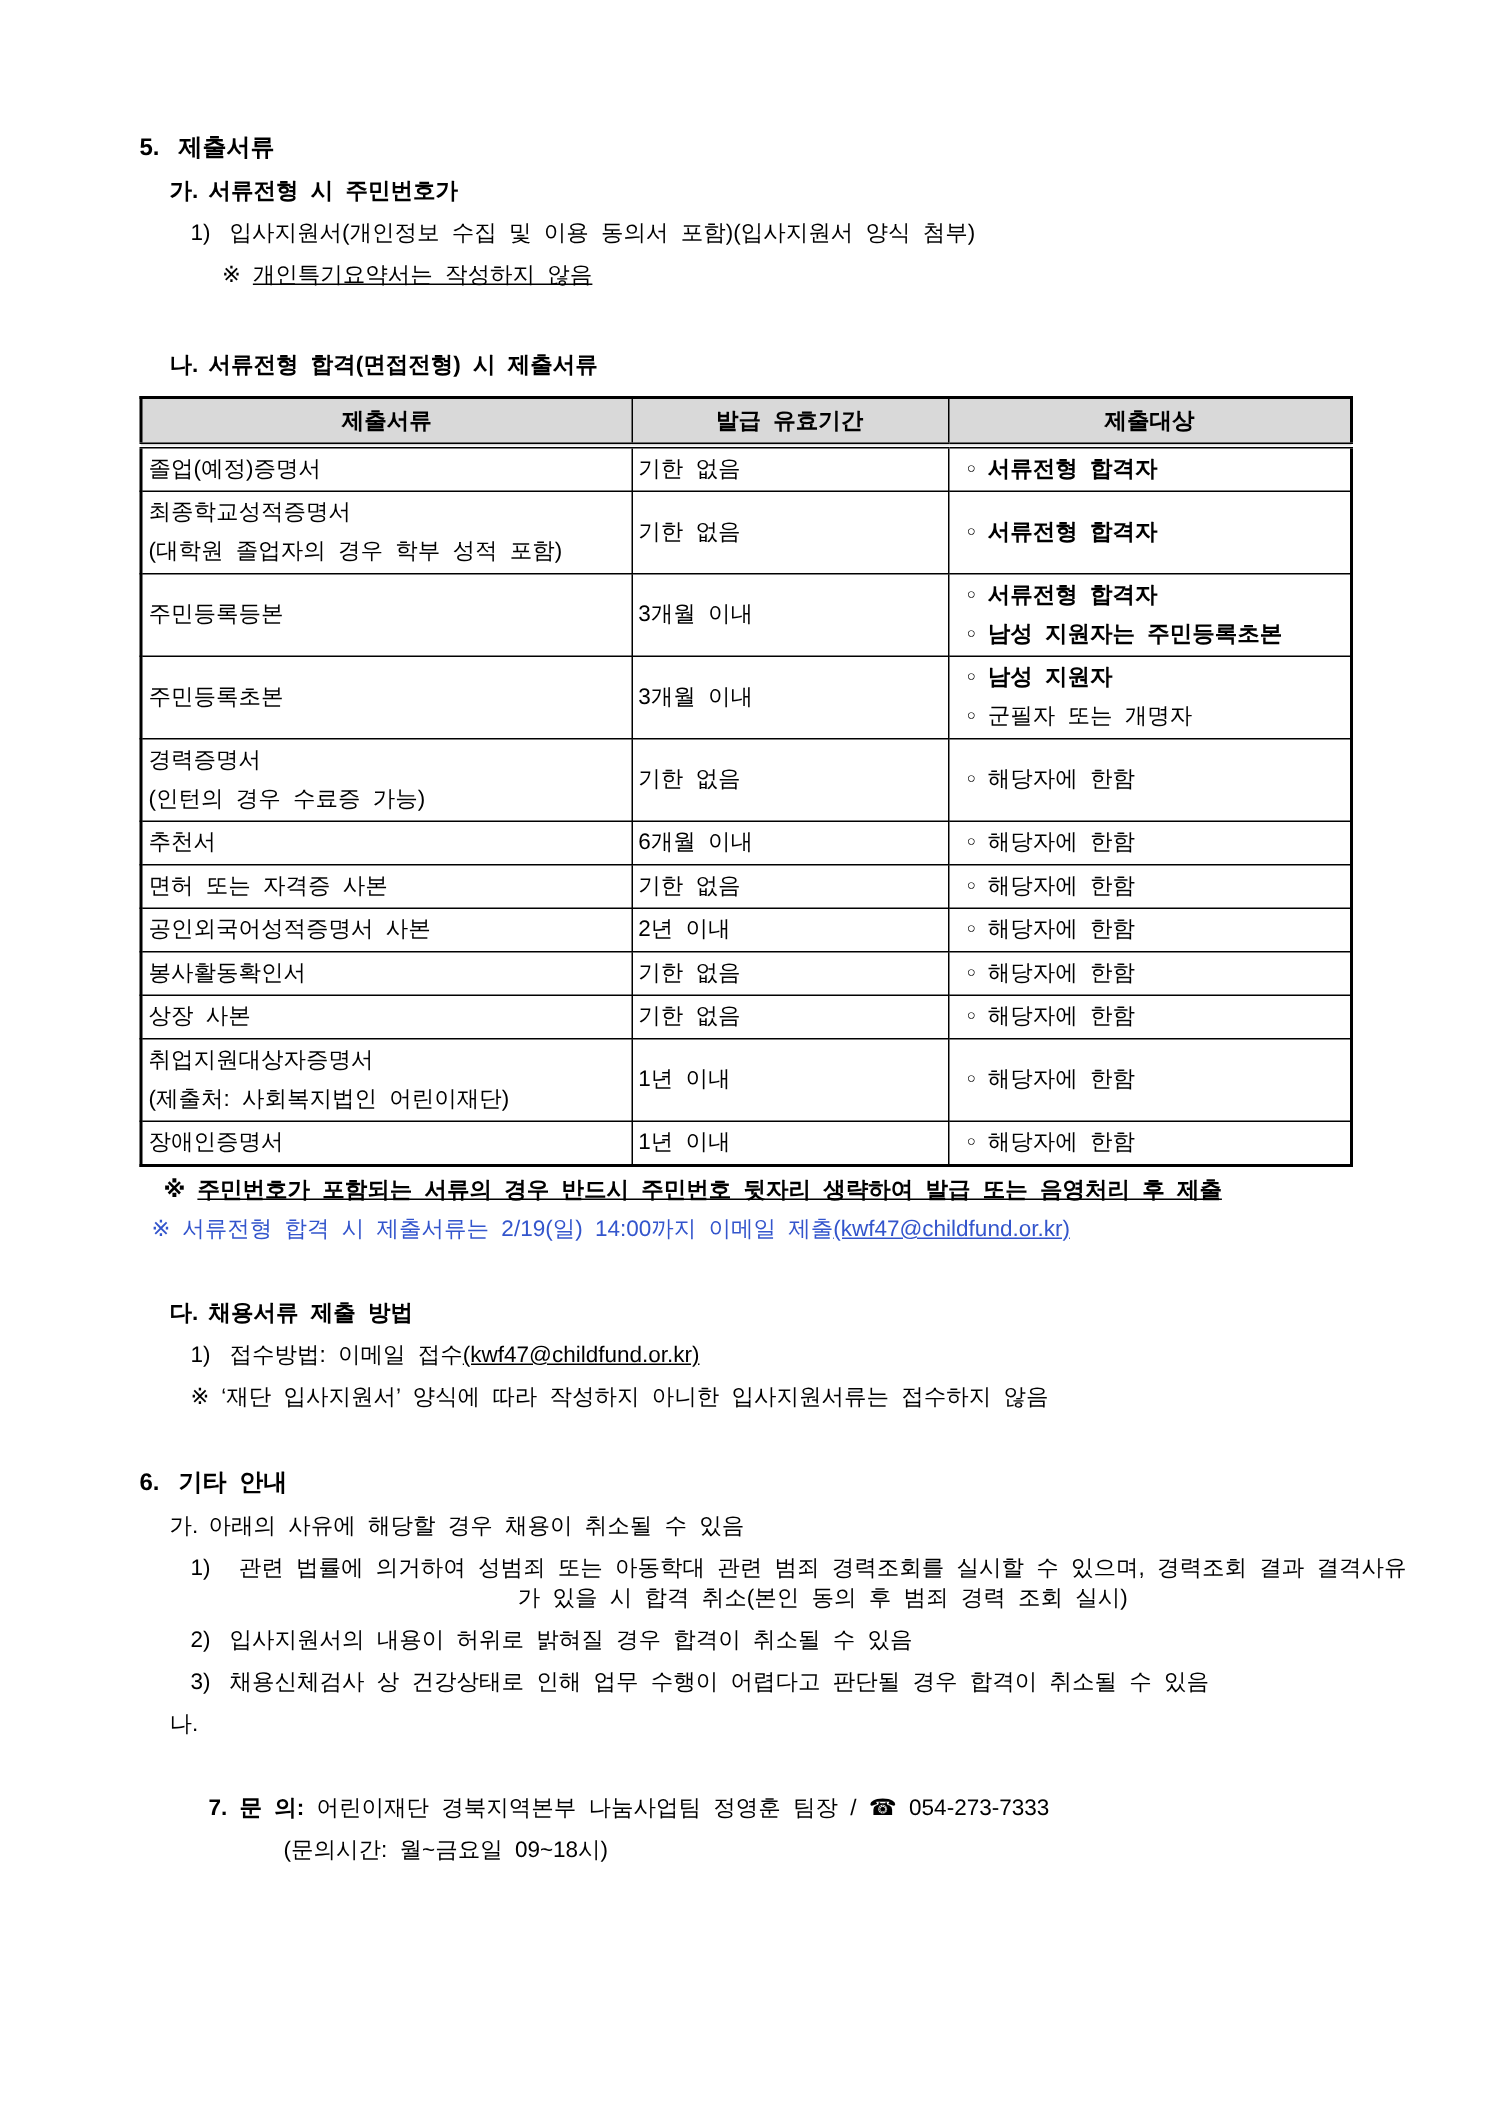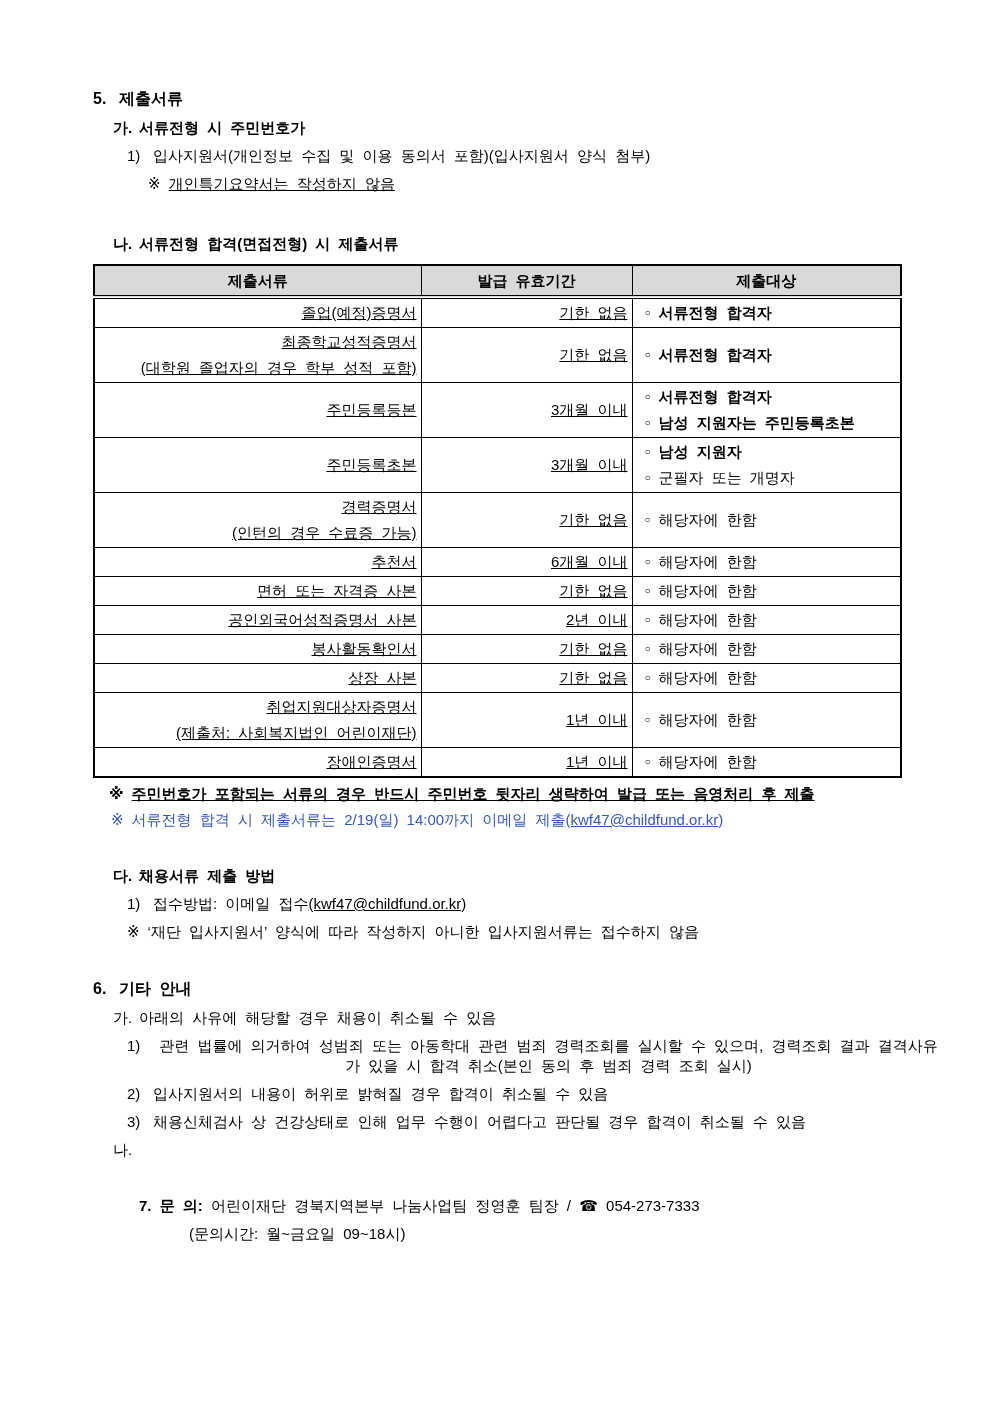--- a/index.html
+++ b/index.html
@@ -25,21 +25,21 @@
     width:807px;border-collapse:collapse;margin-top:10px;
     border:2px solid #000;table-layout:fixed;
   }
   table.docs th,table.docs td{border:1px solid #000;}
   table.docs thead th{
     background:var(--table-header-bg);
     font-weight:bold;height:27px;text-align:center;
     border-bottom:4px double #000;
   }
   table.docs td{padding:1px 4px;line-height:26px;}
-  td.c1,td.c2{text-align:right;text-decoration:underline;}
+  td.c1,td.c2{text-align:left;}
   td.c3{padding-left:8px;}
   .bl{display:flex;align-items:center;}
   .bullet{font-size:10px;flex:0 0 22px;text-align:center;}
   .mt-a{margin-top:8px;}
   .note-blue{margin-top:6px;}
   .sect-space{margin-top:36px;}
   .sect-space-lg{margin-top:40px;}
   .contact-line{display:flex;}
   .contact-label{white-space:pre;font-weight:bold;flex:0 0 auto;margin-left:46px;}
   .contact-hours{margin-left:96px;margin-top:8px;}
@@ -224,21 +224,21 @@
               <span>해당자에 한함</span>
             </div>
         </td>
       </tr>
     </tbody>
   </table>
 
   <div style="margin-top:6px;margin-left:16px;">
     <span class="bold mark">※</span><span class="bold ul">주민번호가 포함되는 서류의 경우 반드시 주민번호 뒷자리 생략하여 발급 또는 음영처리 후 제출</span>
   </div>
-  <div class="note-blue blue" style="margin-left:18px;">
+  <div class="note-blue blue" style="margin-left:8px;">
     <span class="mark">※</span><span>서류전형 합격 시 제출서류는 2/19(일) 14:00까지 이메일 제출</span><a class="ul blue" style="word-spacing:0;">(kwf47@childfund.or.kr)</a>
   </div>
 
   <div class="lv1 bold sect-space row-flex">
     <span class="num">다.</span>
     <span>채용서류 제출 방법</span>
   </div>
   <div class="lv2 mt-a row-flex">
     <span class="num">1)</span>
     <span><span>접수방법: 이메일 접수</span><a class="ul" style="color:#000;word-spacing:0;">(kwf47@childfund.or.kr)</a></span>

